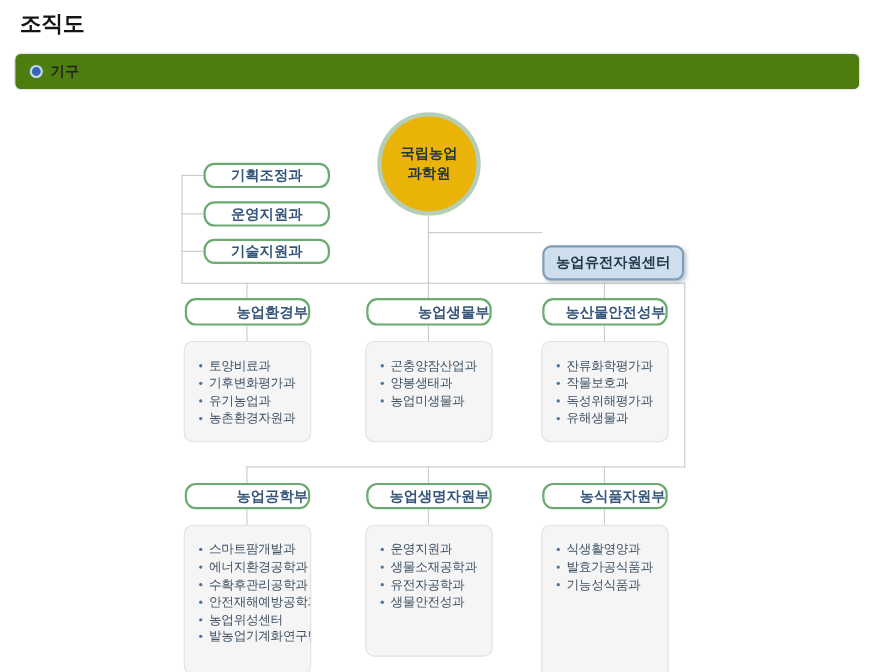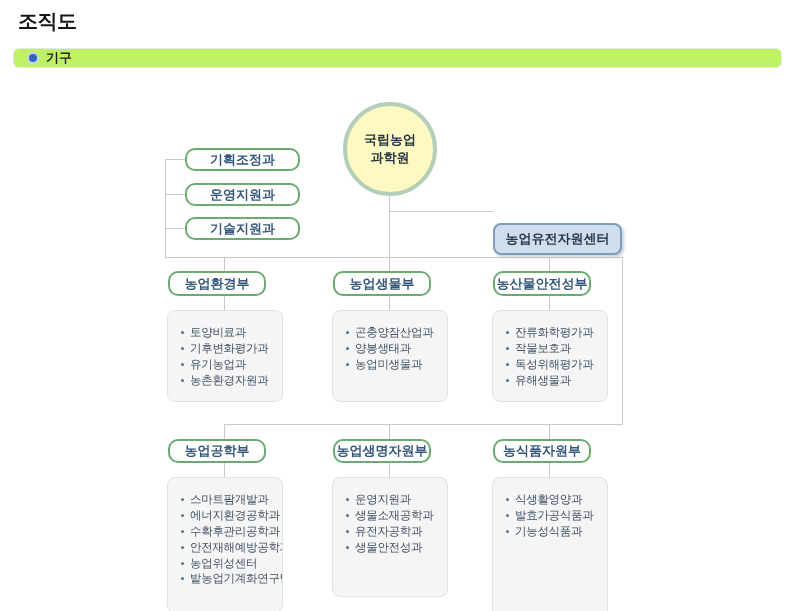--- a/index.html
+++ b/index.html
@@ -7,53 +7,53 @@
   body {
     width:800px; height:611px; position:relative; overflow:hidden;
     font-family:"Liberation Sans","DejaVu Sans",sans-serif;
     color:#222;
   }
   .page-title {
     position:absolute; left:18px; top:8px;
     font-size:20px; font-weight:700; color:#151515; letter-spacing:-0.5px;
   }
   .tab-panel {
-    position:absolute; left:13px; top:48px; width:769px; height:20px;
-    background:#bef264; border:1px solid #e7e7e7; border-radius:6px;
+    position:absolute; left:13px; top:48px; width:769px; height:34px;
+    background:#4d7c0f; border:1px solid #e7e7e7; border-radius:6px;
     display:flex; align-items:center; padding-left:13px;
   }
   .tab-item { display:flex; align-items:center; gap:7px; cursor:pointer; }
   .tab-bullet {
     width:8px; height:8px; border-radius:50%;
     background:#3465b8; border:2px solid #c3d4f0;
     box-sizing:content-box;
   }
   .tab-label { font-size:13px; font-weight:700; color:#222; }
 
   .chart { position:absolute; left:0; top:0; width:800px; height:611px; }
 
   .vl, .hl { position:absolute; background:#c9c9c9; }
   .vl { width:1px; }
   .hl { height:1px; }
 
   .root-circle {
     position:absolute; left:343px; top:102px; width:94px; height:94px;
-    border-radius:50%; background:#fef9c3; border:4px solid #b5ceb7;
+    border-radius:50%; background:#eab308; border:4px solid #b5ceb7;
     display:flex; flex-direction:column; align-items:center; justify-content:center;
     font-size:13px; font-weight:700; color:#223441; line-height:1.4;
     text-align:center; cursor:pointer;
   }
   .node-box {
     position:absolute; background:#ffffff;
     border:2px solid #6baa70; border-radius:10px;
     display:flex; align-items:center; justify-content:center;
     font-size:13px; font-weight:700; color:#35567a; cursor:pointer;
   }
   .staff-box { left:185px; width:115px; height:23px; }
-  .dept-box  { width:98px; height:25px; }
+  .dept-box  { width:114px; height:25px;justify-content:flex-end; }
   .dept-box.row2 { height:24px; }
   .center-box {
     position:absolute; left:493px; top:195px; width:129px; height:32px;
     background:#cedeec; border:2px solid #7e9db9; border-radius:8px;
     display:flex; align-items:center; justify-content:center;
     font-size:13px; font-weight:700; color:#23384b; cursor:pointer;
     box-shadow:2px 2px 3px rgba(130,150,170,0.45);
     margin-top:28px;
   }
   .list-box {

